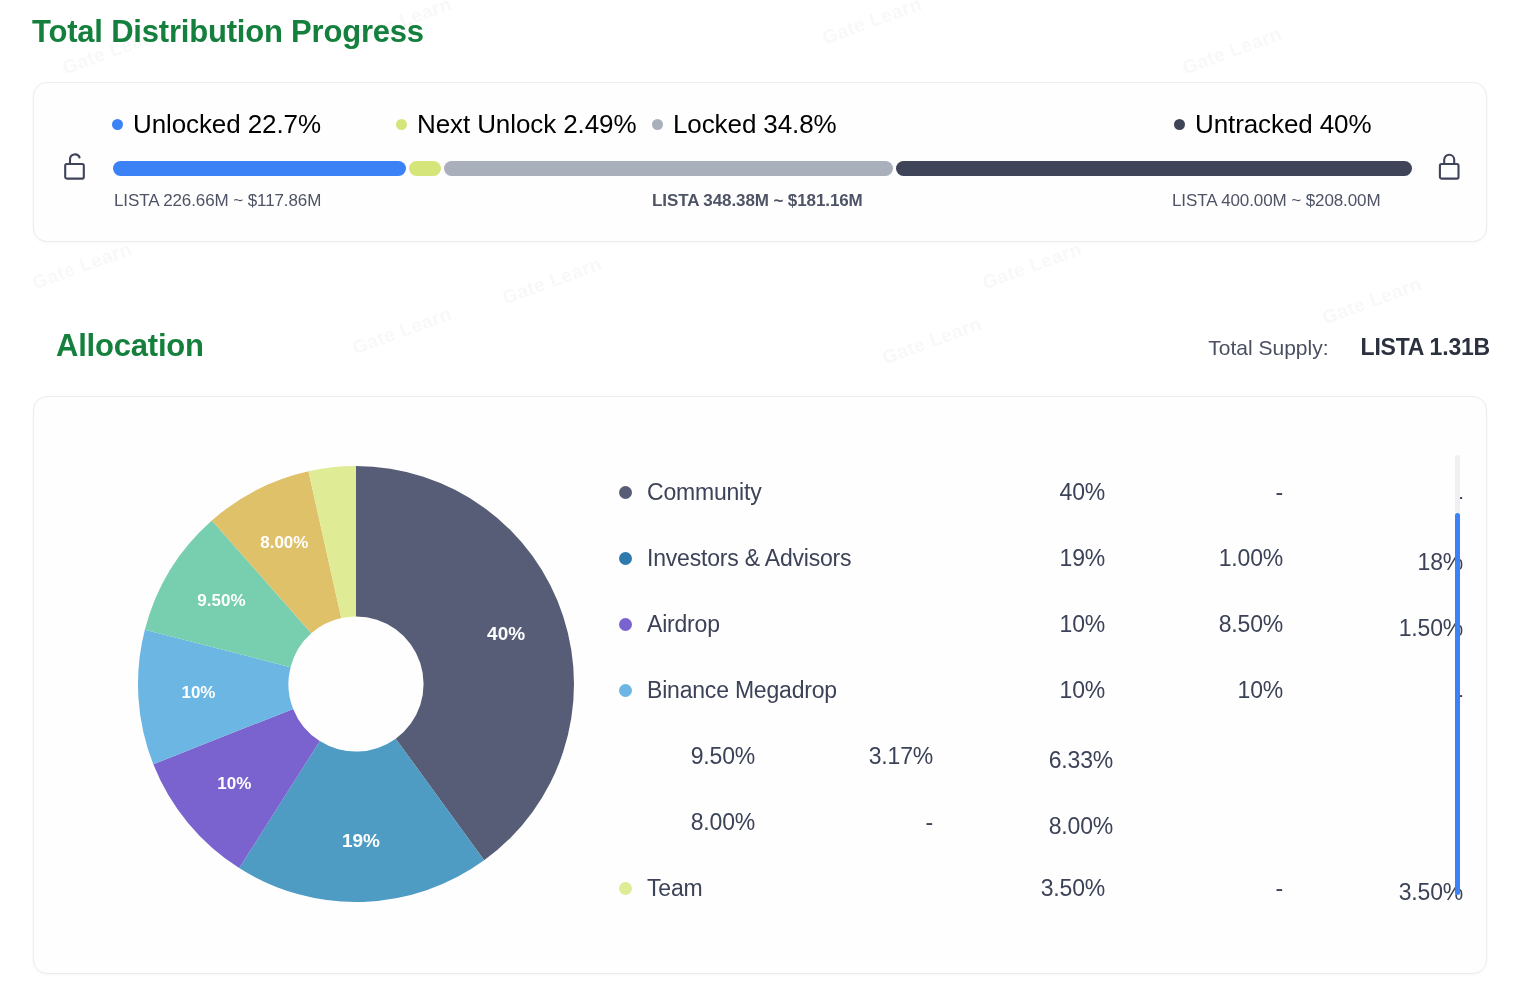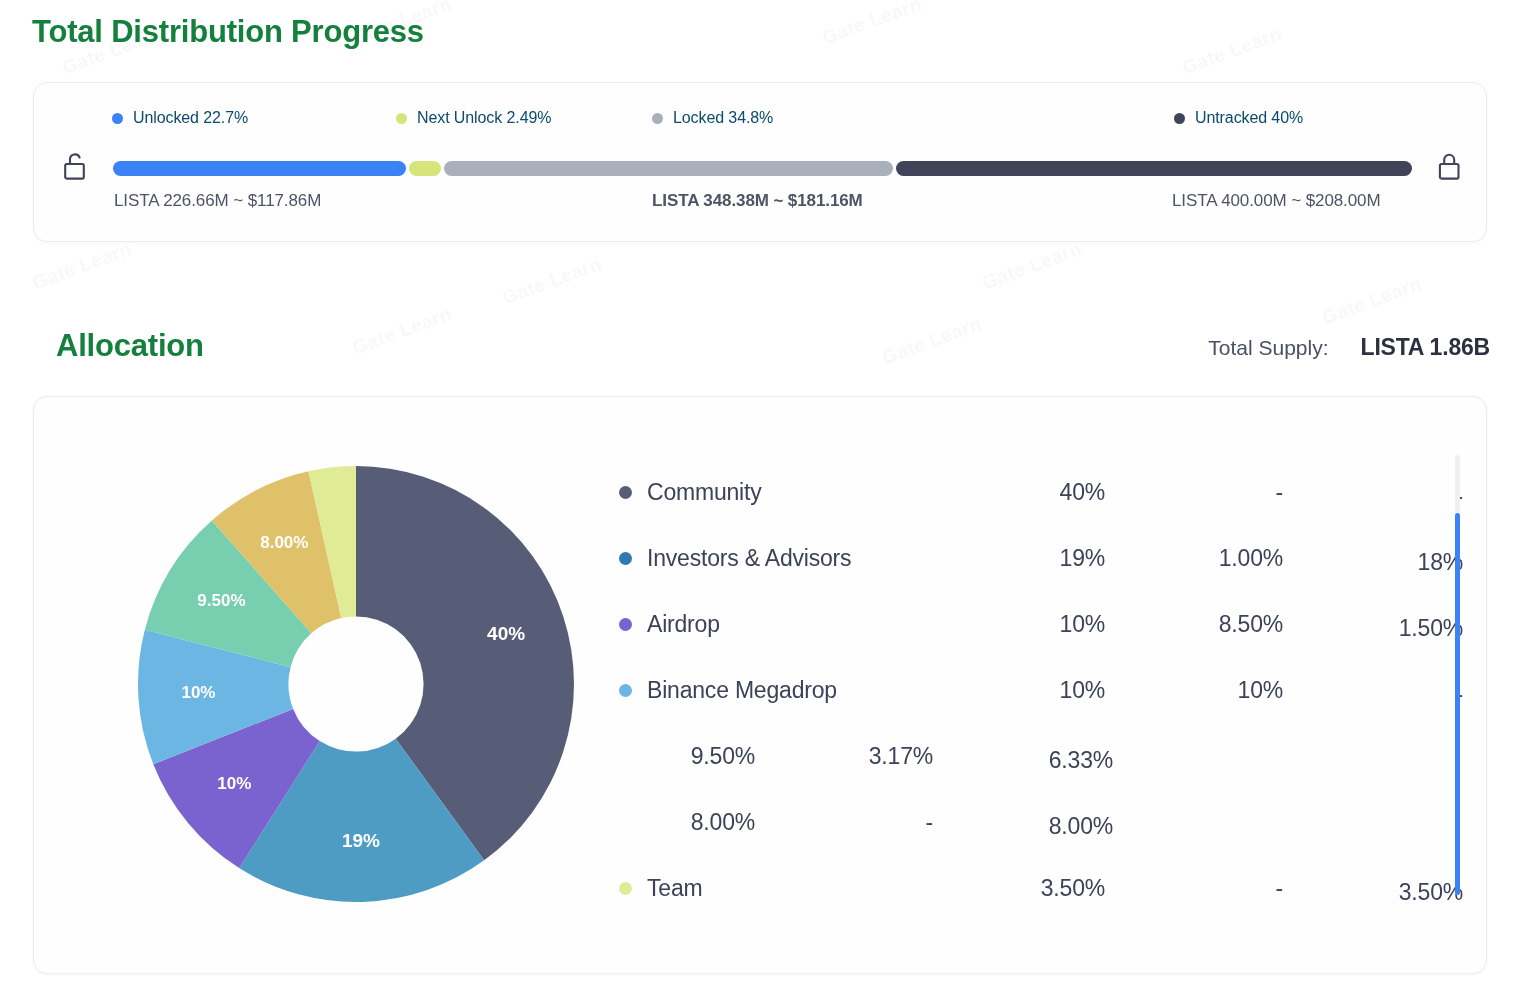--- a/index.html
+++ b/index.html
@@ -104,22 +104,22 @@
     align-items: center;
     gap: 10px;
     white-space: nowrap;
   }
   .leg-dot {
     width: 11px; height: 11px;
     border-radius: 50%;
     flex: none;
   }
   .leg-text {
-    font-size: 16px;
-    color: #0c4a6e;
+    font-size: 26px;
+    color: #000000;
     font-weight: 400;
     letter-spacing: -0.1px;
   }
 
   
   .bar-row {
     position: absolute;
     left: 0; top: 62px;
     width: 100%;
     height: 46px;
@@ -317,21 +317,21 @@
         <div class="bar-cap" style="left: 80px;">LISTA 226.66M ~ $117.86M</div>
         <div class="bar-cap" style="left: 618px; font-weight: bold;">LISTA 348.38M ~ $181.16M</div>
         <div class="bar-cap" style="left: 1138px;">LISTA 400.00M ~ $208.00M</div>
       </div>
   </div>
 
   <div class="section-title" id="title-allocation">Allocation</div>
 
   <div class="supply-wrap">
     <span class="supply-label">Total Supply:</span>
-    <span class="supply-value">LISTA 1.86B</span>
+    <span class="supply-value">LISTA 1.31B</span>
   </div>
 
   <div class="card" id="card-allocation">
 
     <div id="donut-wrap">
       <svg id="donut-svg" width="510" height="470" viewBox="0 0 510 470">
           <path d="M 255 14 A 218 218 0 0 1 383.13718499975914 408.36570477373857 L 294.7225273499253 286.67336847985894 A 67.58 67.58 0 0 0 255 164.42000000000002 Z" fill="#575d77"></path>
           <text x="405.10715207989665" y="183.2272297438133" class="slice-label" font-size="19">40%</text>
           <path d="M 383.13718499975914 408.36570477373857 A 218 218 0 0 1 138.18975869457876 416.06348775943934 L 218.78882519531942 289.05968120542616 A 67.58 67.58 0 0 0 294.7225273499253 286.67336847985894 Z" fill="#4e9bc4"></path>
           <text x="259.95762292681917" y="389.75411943564416" class="slice-label" font-size="19">19%</text>

